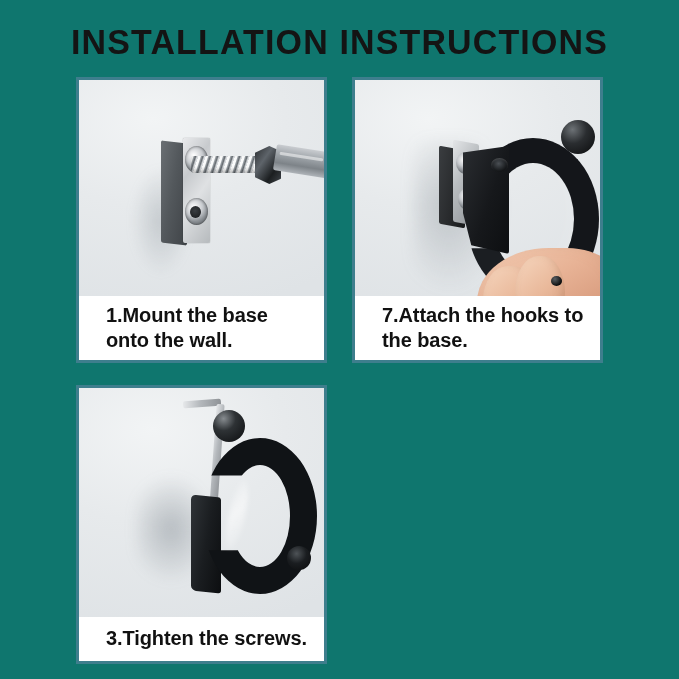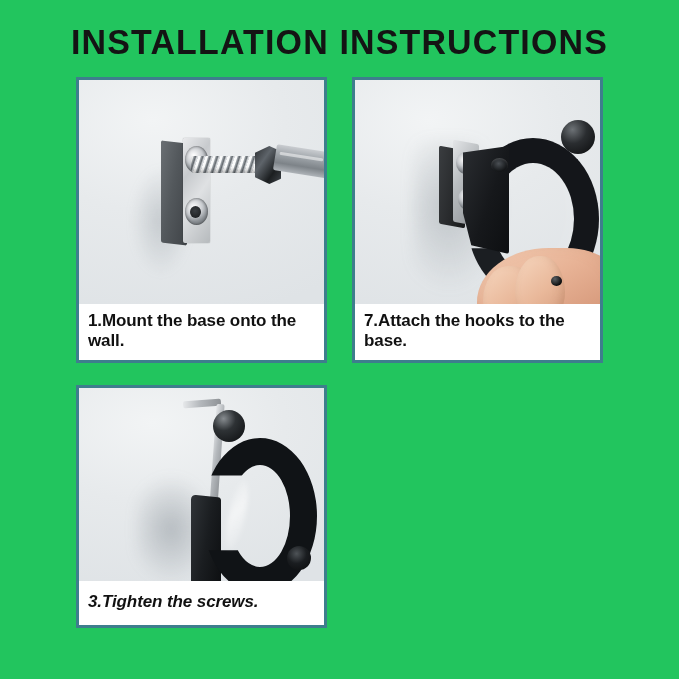--- a/index.html
+++ b/index.html
@@ -12,21 +12,21 @@
     background: #e3f0f8;
     font-family: "Liberation Sans", sans-serif;
     overflow: hidden;
     position: relative;
   }
 
   .page {
     position: relative;
     width: 679px;
     height: 679px;
-    background: #22c55e;
+    background: #0f766e;
   }
 
   
   .title {
     position: absolute;
     left: 0;
     top: 22px;
     width: 679px;
     text-align: center;
     font-family: "Liberation Sans", sans-serif;
@@ -53,37 +53,37 @@
     height: 286px;
     border: 3px solid #3e7e8d;
     background: #ffffff;
     box-sizing: border-box;
     overflow: hidden;
     display: flex;
     flex-direction: column;
   }
   .panel.p1 { left: 0;     top: 0; }
   .panel.p2 { left: 276px; top: 0; }
-  .panel.p3 { left: 0;     top: 308px; height: 243px; font-style: italic; }
+  .panel.p3 { left: 0;     top: 308px; height: 279px; }
   .panel.p4 { left: 276px; top: 308px; height: 279px; }
 
   .photo {
     position: relative;
     flex: 1 1 auto;
     background:
       radial-gradient(ellipse 120% 90% at 30% 18%, #f2f4f5 0%, #e7eaec 45%, #dfe3e6 100%);
     overflow: hidden;
   }
   .photo.tall { }
 
   .caption {
     flex: 0 0 auto;
     background: #ffffff;
-    padding: 7px 9px 8px 9px;
-    font-size: 17px;
+    padding: 7px 9px 8px 27px;
+    font-size: 20px;
     font-weight: bold;
     line-height: 1.22;
     color: #111111;
     letter-spacing: -0.1px;
     box-sizing: border-box;
   }
   .caption.two-line { min-height: 52px; }
   .caption.one-line { min-height: 44px; display: flex; align-items: center; }
 
   

